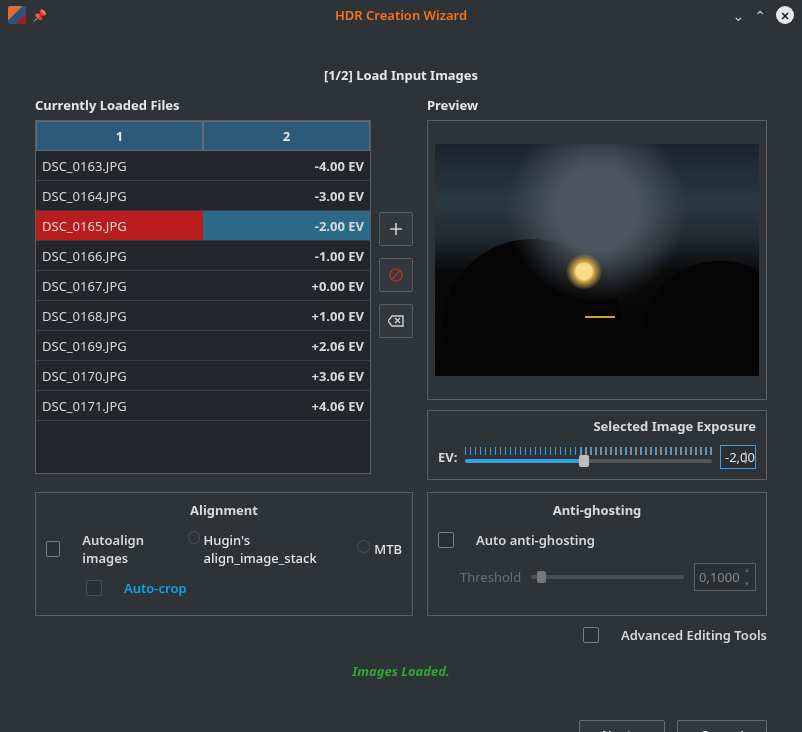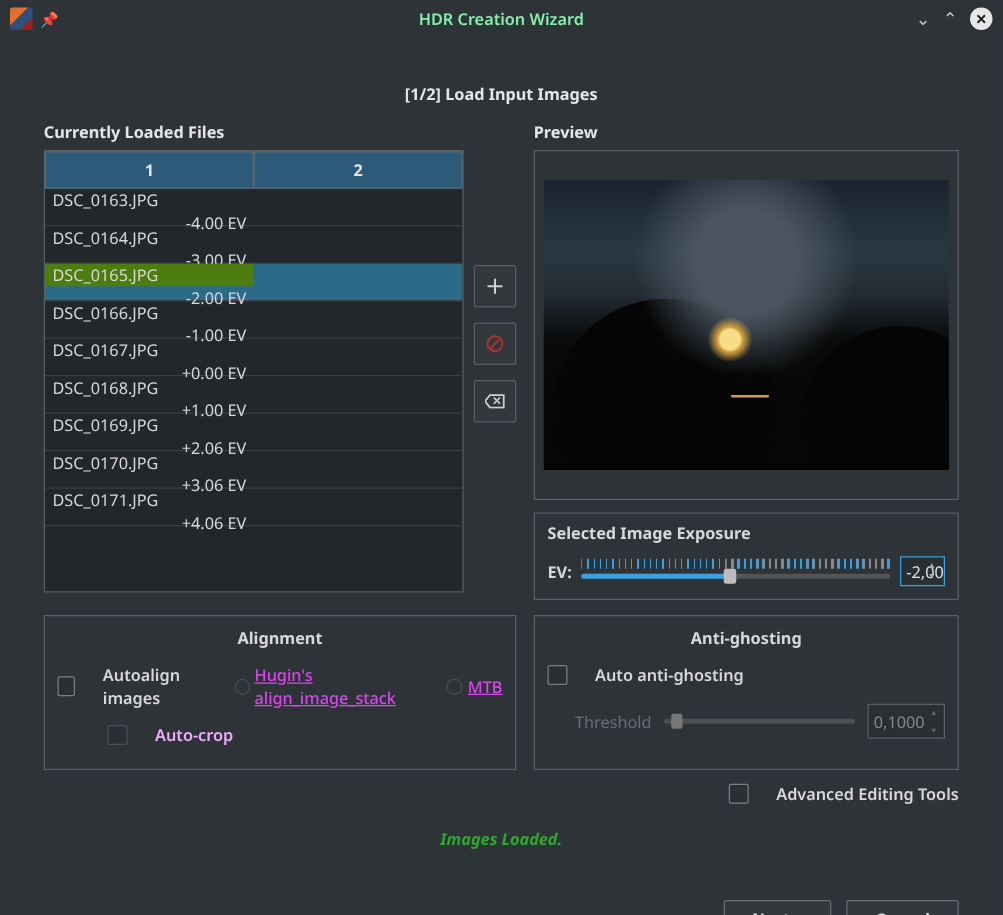--- a/index.html
+++ b/index.html
@@ -25,21 +25,21 @@
     background: linear-gradient(135deg,#e07030 0 40%,#305080 40% 70%,#a02020 70% 100%);
     border-radius: 2px;
     margin-right: 6px;
   }
   .titlebar .pin { color: #c8c8c8; font-size: 12px; }
   .titlebar .title {
     position: absolute;
     left: 0; right: 0;
     text-align: center;
     font-weight: 600;
-    color: #86efac;
+    color: #f97316;
     pointer-events: none;
   }
   .titlebar .win-controls {
     margin-left: auto;
     display: flex;
     gap: 10px;
     align-items: center;
   }
   .win-controls span { color: #c8c8c8; font-size: 14px; }
   .win-controls .close {
@@ -91,27 +91,27 @@
     border: 1px solid #5a6a76;
     text-align:center;
     font-weight:700;
     padding:5px 0;
     color:#e6e6e6;
   }
   .ft-body { flex:1; overflow:auto; }
   .ft-row {
     display:flex;
     height:30px;
+    align-items:center;
     border-bottom:1px solid #3a3f44;
-    flex-direction:column;
   }
   .ft-row.selected { background:#2c6a8a; }
   .ft-row .c1 { width:50%; padding-left:6px; }
-  .ft-row .c2 { width:50%; text-align:right; padding-right:6px; font-weight:400; }
-  .ft-row.selected .c1 { background:#4d7c0f; }
+  .ft-row .c2 { width:50%; text-align:right; padding-right:6px; font-weight:700; }
+  .ft-row.selected .c1 { background:#b91c1c; }
   .ft-row .c1, .ft-row .c2 { height:100%; display:flex; align-items:center; }
   .ft-row .c2 { justify-content:flex-end; }
 
   .file-buttons {
     display:flex;
     flex-direction:column;
     gap:12px;
     margin-top:92px;
   }
   .icon-btn {
@@ -155,21 +155,21 @@
     background:#d0a040;
   }
 
   .exposure-box {
     border:1px solid #5a5f64;
     width:340px;
     margin-top:10px;
     padding:6px 10px 10px 10px;
   }
   .exposure-box .etitle {
-    text-align:left;
+    text-align:right;
     font-weight:700;
     margin-bottom:10px;
   }
   .ev-row { display:flex; align-items:center; gap:8px; }
   .ev-row .lbl { font-weight:700; }
   .slider-wrap { flex:1; position:relative; height:20px; }
   .ticks {
     position:absolute; top:0; left:0; right:0;
     height:8px;
     background: repeating-linear-gradient(90deg,#3aa0e0 0 1px, transparent 1px 5px);
@@ -221,27 +221,26 @@
   .chk {
     display:flex; align-items:center; gap:22px;
     font-weight:600;
   }
   .chk .box {
     width:16px; height:16px;
     border:1px solid #7a7f84;
     background:#2a2f34;
     border-radius:2px;
   }
-  .chk.disabled { color:#f0abfc; }
+  .chk.disabled { color:#0ea5e9; }
   .chk.disabled .box { border-color:#4a4f54; }
   .radio {
-    display:inline-flex; align-items:center; gap:4px;
-    color:#d946ef; font-weight:500;
+    display:inline-flex; gap:4px;
+    color:#e5e5e5; font-weight:500;
     margin-left:8px;
-    text-decoration:underline;
   }
   .radio .dot {
     width:13px; height:13px; border-radius:50%;
     border:1px solid #4a4f54;
   }
   .align-row { display:flex; align-items:center; }
   .sub-chk { margin:12px 0 0 40px; }
 
   .thresh-row {
     display:flex; align-items:center; gap:10px;

